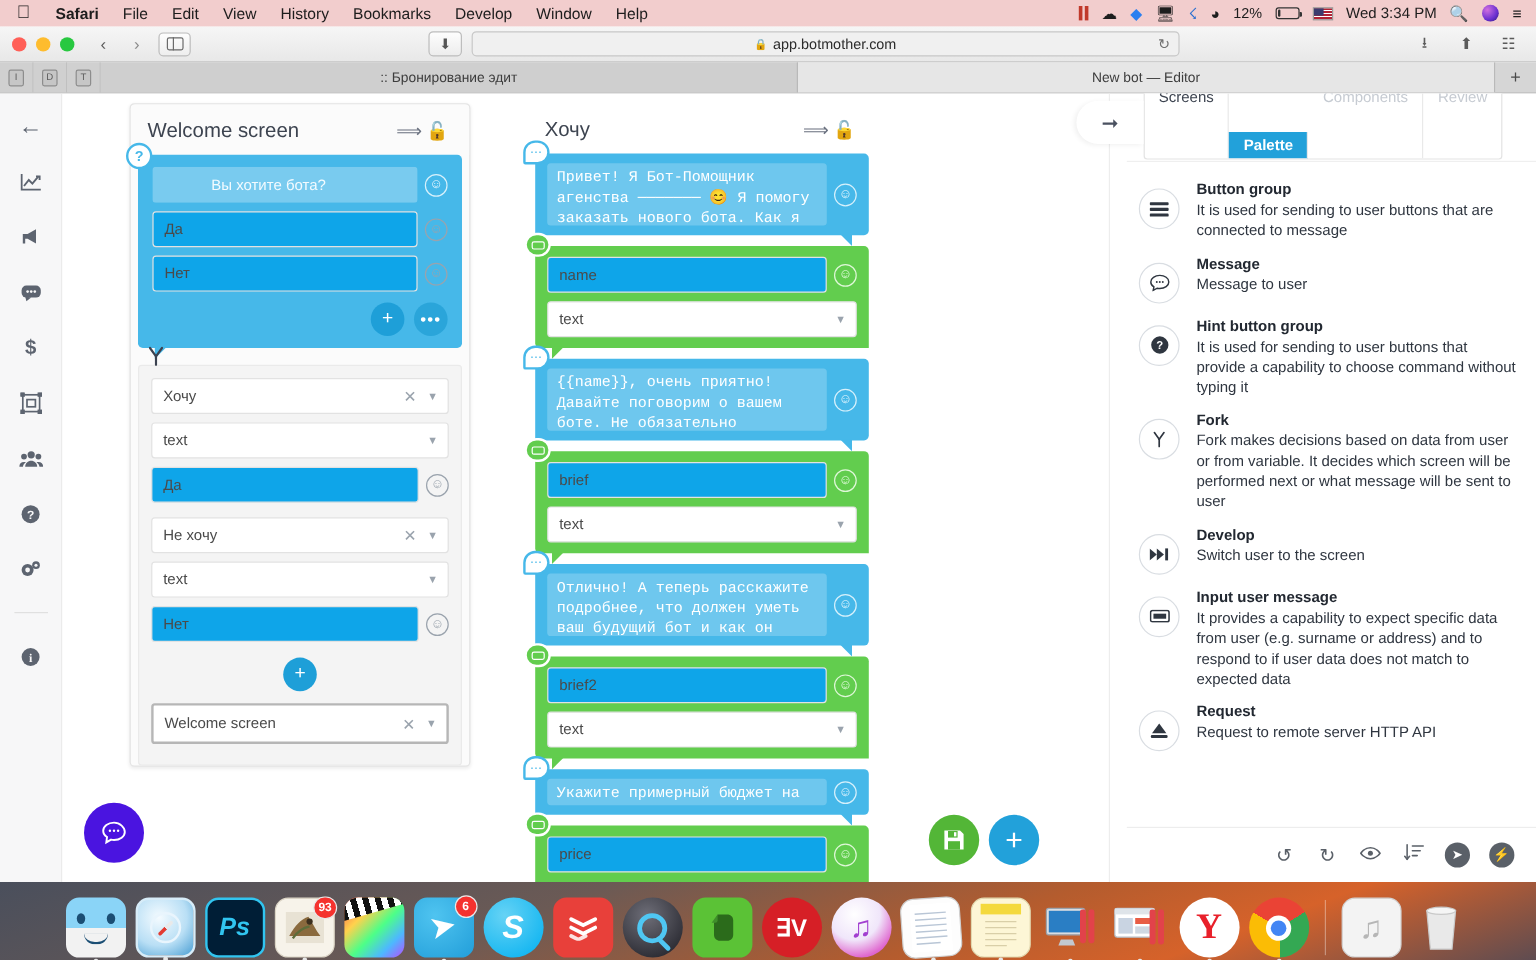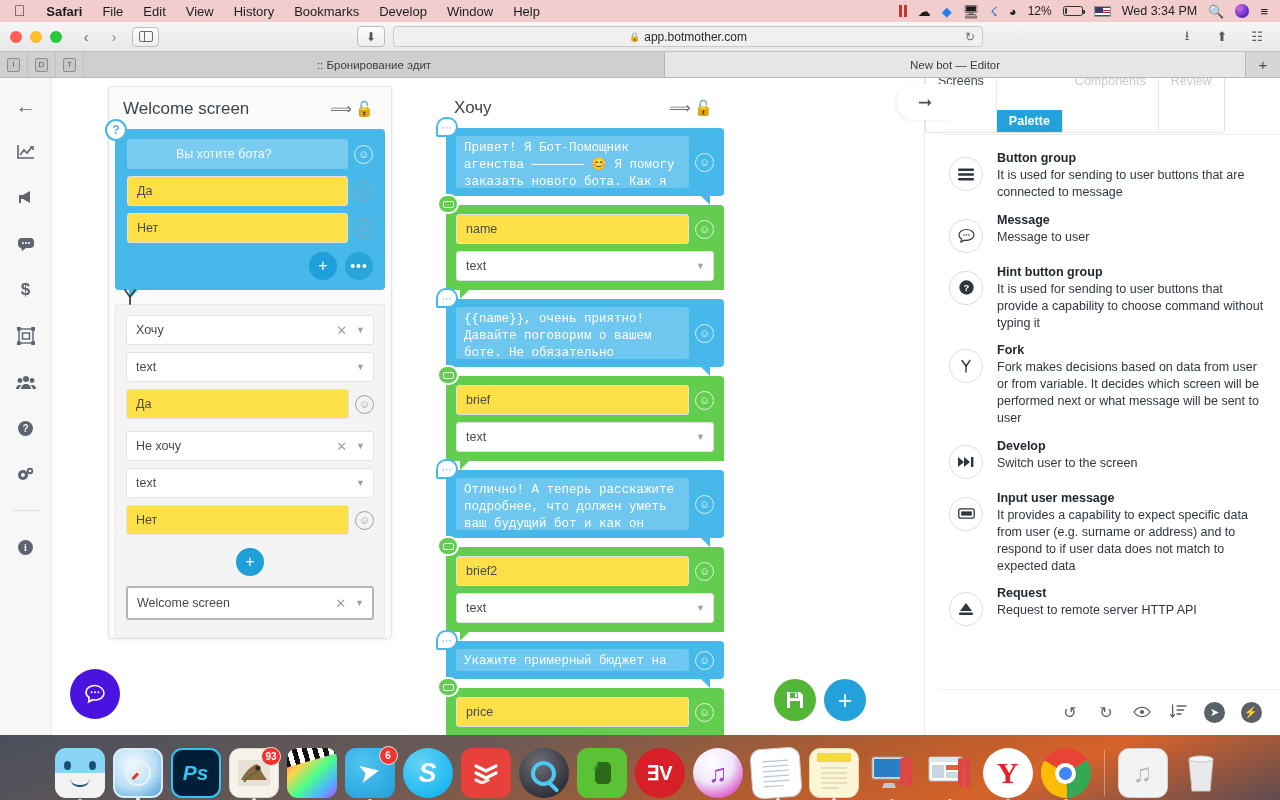--- a/index.html
+++ b/index.html
@@ -109,21 +109,21 @@
 
   .hintblock { background: #46b8e9; border-radius: 4px; position: relative; padding: 10px 12px 10px 12px; margin: 0 6px; }
   .hintblock::after { content: ""; position: absolute; left: 14px; bottom: -9px; width: 0; height: 0;
     border-left: 10px solid #46b8e9; border-bottom: 10px solid transparent; }
   .badge-circle {
     position: absolute; left: -10px; top: -10px; width: 22px; height: 22px; border-radius: 50%;
     background: #fff; border: 2px solid #46b8e9; color: #46b8e9;
     display: flex; align-items: center; justify-content: center; font-size: 12px; font-weight: bold;
   }
   .fieldrow { display: flex; align-items: center; gap: 6px; margin-bottom: 7px; }
-  .fld { flex: 1; height: 30px; background: #fde047; border: 1px solid #e2e2e2; border-radius: 3px;
+  .fld { flex: 1; height: 30px; background: #0ea5e9; border: 1px solid #e2e2e2; border-radius: 3px;
     display: flex; align-items: center; padding: 0 9px; font-size: 12.5px; color: #4a4a4a; }
   .fld.ghost { background: rgba(255,255,255,.28); border-color: transparent; color: #f3fbff; padding-left: 48px; }
   .emo { width: 19px; height: 19px; border-radius: 50%; border: 1.4px solid #9aa3ad; color: #9aa3ad;
     font-size: 11px; display: flex; align-items: center; justify-content: center; flex: 0 0 auto; }
   .emo.light { border-color: #d6f0fb; color: #eaf8ff; }
   .emo.green { border-color: #dff7d8; color: #eaffe6; }
   .hint-actions { display: flex; justify-content: flex-end; gap: 8px; padding-top: 2px; }
   .rbtn { width: 28px; height: 28px; border-radius: 50%; background: #1e9fd8; color: #fff;
     display: flex; align-items: center; justify-content: center; font-size: 16px; }
   .rbtn.dots { background: #2aa5da; font-size: 14px; letter-spacing: 1px; }
@@ -151,21 +151,21 @@
   .inputblock { position: relative; background: #62cd4e; border-radius: 4px 4px 0 4px; padding: 9px 10px; margin: 0 6px; }
   .inputblock::after { content: ""; position: absolute; left: 14px; bottom: -9px; width: 0; height: 0;
     border-left: 10px solid #62cd4e; border-bottom: 10px solid transparent; }
   .inputblock-badge { position: absolute; left: -9px; top: -11px; width: 22px; height: 20px; border-radius: 11px;
     background: #62cd4e; border: 2px solid #fff; display: flex; align-items: center; justify-content: center; }
   .inputblock-badge i { display: block; width: 11px; height: 7px; border: 1.4px solid #fff; border-radius: 2px; }
 
   
   #rightpanel { position: absolute; right: 0; top: 0; bottom: 0; width: 356px; background: #ffffff;
     border-left: 1px solid #ededed; }
-  #rp-head { height: 32px; display: flex; align-items: center; justify-content: flex-start; padding-top: 14px; }
+  #rp-head { height: 32px; display: flex; align-items: center; justify-content: center; padding-top: 14px; }
   .tabs { display: flex; border: 1px solid #e3e3e3; border-radius: 3px; overflow: hidden; background: #fff; }
   .tabs .tb { padding: 4px 12px; font-size: 12.5px; color: #3d4450; border-right: 1px solid #e9e9e9; }
   .tabs .tb:last-child { border-right: none; }
   .tabs .tb.active { background: #22a1da; color: #fff; font-weight: bold; margin-top: 40px; }
   .tabs .tb.disabled { color: #c6cbd2; }
   #collapsebtn { position: absolute; left: -28px; top: 6px; width: 56px; height: 36px; background: #fff;
     border-radius: 18px 0 0 18px; box-shadow: -2px 1px 4px rgba(0,0,0,.06);
     display: flex; align-items: center; justify-content: center; font-size: 17px; color: #4a5160; }
   #palettelist { position: absolute; left: 14px; right: 0; top: 56px; bottom: 46px; overflow: hidden;
     border-top: 1px solid #efefef; padding-top: 10px; }

